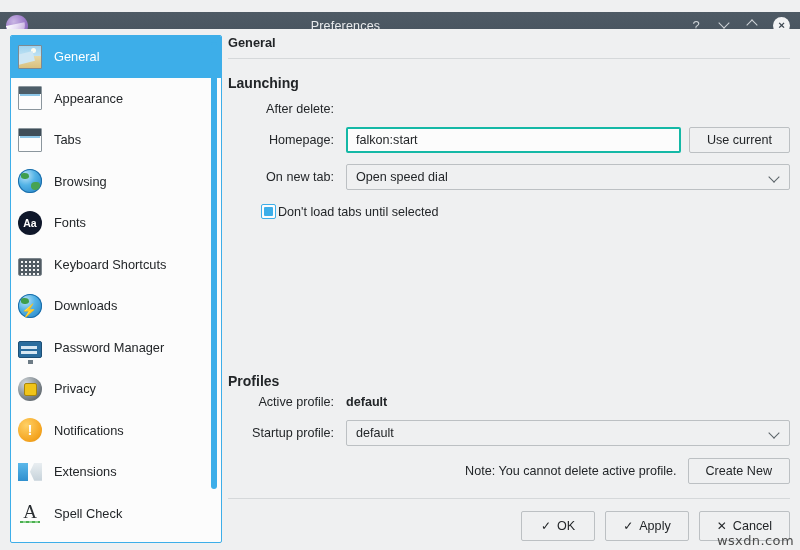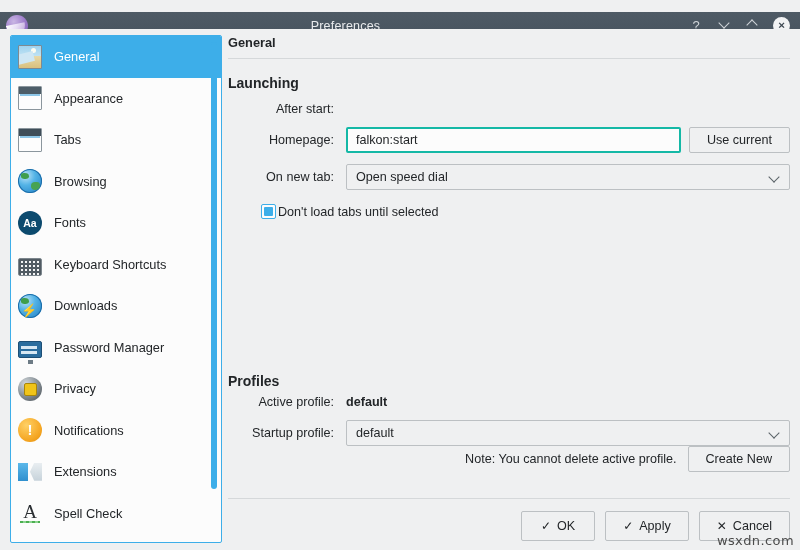--- a/index.html
+++ b/index.html
@@ -110,21 +110,21 @@
   .ic-globe::after {
     content:""; position:absolute; right:2px; bottom:3px; width:9px; height:8px;
     background:#47a352; border-radius:50% 40% 60% 50%;
   }
   .ic-globe.dl-bolt::after {
     content:"\26A1"; background:none; right:4px; bottom:1px; width:auto; height:auto;
     font-size:13px; color:#ffd23f; line-height:1;
   }
   
   .ic-fonts {
-    border-radius:50%; background:#0c4a6e; color:#ffffff;
+    border-radius:50%; background:#0f172a; color:#ffffff;
     font-size:10.5px; line-height:24px; text-align:center; font-weight:600;
   }
   
   .ic-keyboard {
     background:#f3f4f5; border:1px solid #7c868d; border-radius:2px;
     top:3px; height:18px;
     background-image:
       repeating-linear-gradient(90deg,#515b63 0 2px, transparent 2px 4px),
       repeating-linear-gradient(180deg,#515b63 0 2px, transparent 2px 4px);
     background-size: 4px 4px;
@@ -239,21 +239,21 @@
     content:""; position:absolute; left:2px; top:2px; right:2px; bottom:2px;
     background:#3daee9; border-radius:1px;
   }
   .check-label { font-size:12.6px; color:#232629; }
 
   #profiles-title { position:absolute; left:0; top:338px; }
   #profiles-block { position:absolute; left:0; top:354px; width:562px; }
   #active-row { display:flex; align-items:center; margin-top:6px; }
   #active-value { font-size:12.6px; font-weight:bold; color:#232629; }
   #note-row {
-    display:flex; align-items:center; justify-content:flex-end; gap:8px; margin-top:0;
+    display:flex; align-items:center; justify-content:flex-end; gap:8px; margin-top:12px;
   }
   #note-text { font-size:12.6px; color:#232629; margin-right:3px; }
 
   
   #footer-rule {
     position:absolute; left:228px; top:469px; width:562px; height:1px; background:#d5d8da;
   }
   #footer {
     position:absolute; left:228px; top:480px; width:562px; height:34px;
     display:flex; align-items:center; justify-content:flex-end; gap:10px;
@@ -359,21 +359,21 @@
   </div>
 
   <div id="content">
 
     <div id="page-title">General</div>
     <div id="title-rule"></div>
 
     <div class="group-title" id="launching-title">Launching</div>
 
     <div class="field-row">
-      <div class="field-label">After start:</div>
+      <div class="field-label">After delete:</div>
     </div>
 
     <div class="field-row" id="homepage-row">
       <div class="field-label">Homepage:</div>
       <div class="lineedit">falkon:start</div>
       <div class="btn">Use current</div>
     </div>
 
     <div class="field-row">
       <div class="field-label">On new tab:</div>

